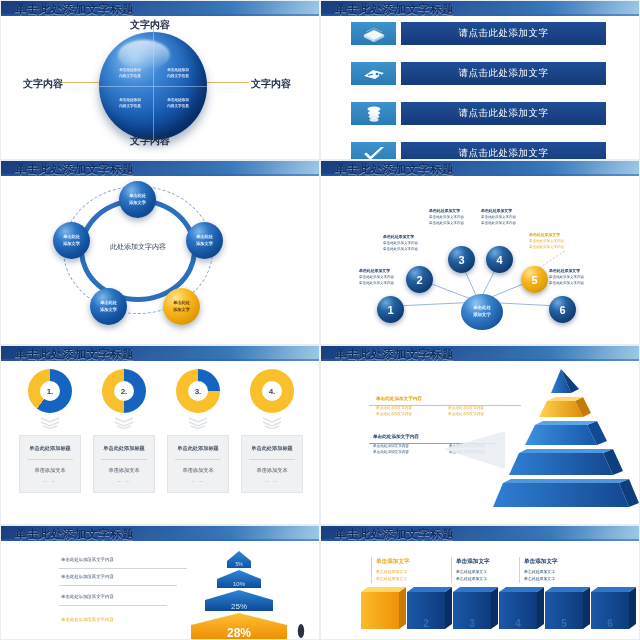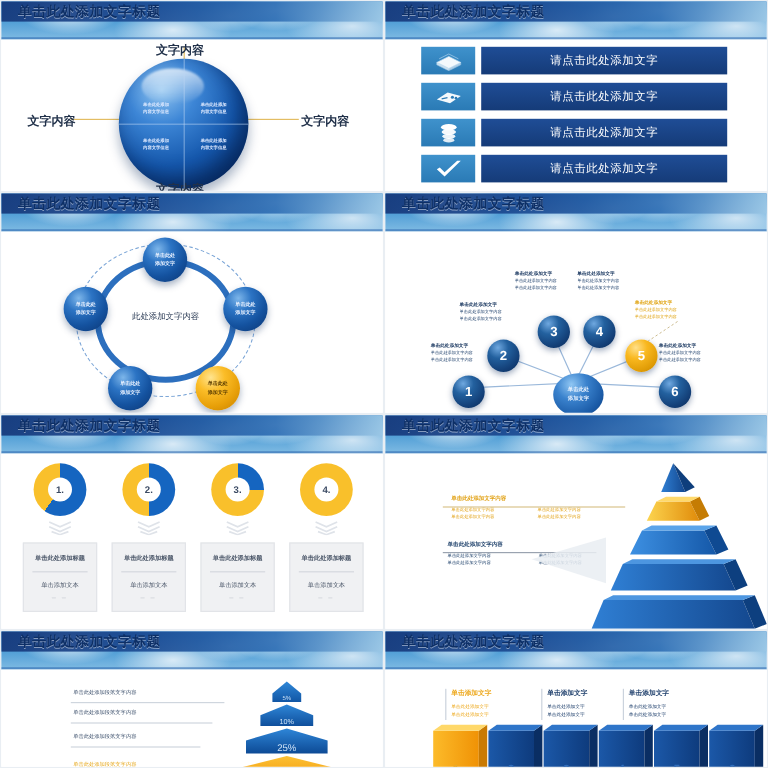--- a/index.html
+++ b/index.html
@@ -1,20 +1,20 @@
 <!DOCTYPE html>
 <html><head>
 <meta charset="utf-8">
 <style>
   html,body{margin:0;padding:0;background:#fff;}
   body{width:640px;height:640px;overflow:hidden;font-family:"Liberation Sans","DejaVu Sans",sans-serif;}
   .deck{width:640px;height:640px;display:grid;grid-template-columns:320px 320px;grid-template-rows:160px 185px 180px 115px;}
   .slide{position:relative;overflow:hidden;background:#fff;border:1px solid #e9eef3;box-sizing:border-box;}
   
-  .hdr{position:relative;height:32px;width:100%;overflow:hidden;
+  .hdr{position:relative;height:15px;width:100%;overflow:hidden;
        background:
          radial-gradient(ellipse 60px 26px at 18% 30%, rgba(255,255,255,.85), rgba(255,255,255,0) 70%),
          radial-gradient(ellipse 70px 30px at 45% 75%, rgba(255,255,255,.75), rgba(255,255,255,0) 70%),
          radial-gradient(ellipse 55px 24px at 72% 25%, rgba(255,255,255,.8), rgba(255,255,255,0) 70%),
          radial-gradient(ellipse 80px 30px at 92% 65%, rgba(255,255,255,.7), rgba(255,255,255,0) 70%),
          radial-gradient(ellipse 40px 18px at 60% 40%, rgba(255,255,255,.6), rgba(255,255,255,0) 70%),
          linear-gradient(180deg,#2f7fc4 0%,#4a9ad4 45%,#7fbbe3 100%);}
   .hdr .bluebar{position:absolute;left:0;top:0;height:17px;width:100%;
       background:linear-gradient(90deg,#16387a 0%,#1d4d95 40%,#2f6fb5 72%,#9cc8e6 100%);opacity:.92;}
   .hdr .ttl{position:absolute;left:14px;top:1px;font-size:11.5px;font-weight:bold;color:#0d2f66;
@@ -28,21 +28,21 @@
   .sphere{position:absolute;left:98px;top:16px;width:108px;height:108px;border-radius:50%;
      background:radial-gradient(circle at 33% 24%, #8fc4f0 0%, #3d86d6 26%, #1558ad 58%, #0b3a7d 84%, #082a5c 100%);
      box-shadow:0 6px 10px rgba(10,40,90,.35), inset -6px -8px 16px rgba(0,20,60,.5);}
   .sphere:after{content:"";position:absolute;left:18%;top:7%;width:48%;height:28%;border-radius:50%;
      background:linear-gradient(180deg,rgba(255,255,255,.72),rgba(255,255,255,0));filter:blur(1px);}
   .sph-cut-v{position:absolute;left:152px;top:16px;width:1px;height:108px;background:rgba(190,215,245,.5);z-index:4;}
   .sph-cut-h{position:absolute;left:98px;top:70px;height:1px;width:108px;background:rgba(190,215,245,.5);z-index:4;}
   .qtxt{position:absolute;z-index:5;color:#dfeaff;font-size:3.6px;line-height:1.55;text-align:center;width:46px;font-weight:bold;}
   .olbl{position:absolute;font-size:10px;font-weight:bold;color:#21314a;white-space:nowrap;}
   
-  .rows{position:absolute;left:30px;top:6px;display:flex;flex-direction:column;gap:7px;font-family:Liberation Mono, monospace;}
+  .rows{position:absolute;left:30px;top:6px;display:flex;flex-direction:column;gap:17px;font-family:Liberation Mono, monospace;}
   .row{display:flex;align-items:center;height:23px;}
   .row .ic{width:45px;height:23px;background:linear-gradient(180deg,#3f92cc,#2a7ab5);
       display:flex;align-items:center;justify-content:center;color:#fff;}
   .row .lb{width:205px;height:23px;margin-left:5px;background:linear-gradient(180deg,#1f4d96,#153b78);
       color:#fff;font-size:9.5px;display:flex;align-items:center;justify-content:center;letter-spacing:.5px;}
   
   .cyc{position:absolute;left:0;top:0;right:0;bottom:0;}
   .ring{position:absolute;left:78px;top:22px;width:118px;height:104px;border-radius:50%;
      border:5px solid #1a63b8;box-sizing:border-box;opacity:.92;}
   .ring2{position:absolute;left:62px;top:10px;width:150px;height:128px;border-radius:50%;

